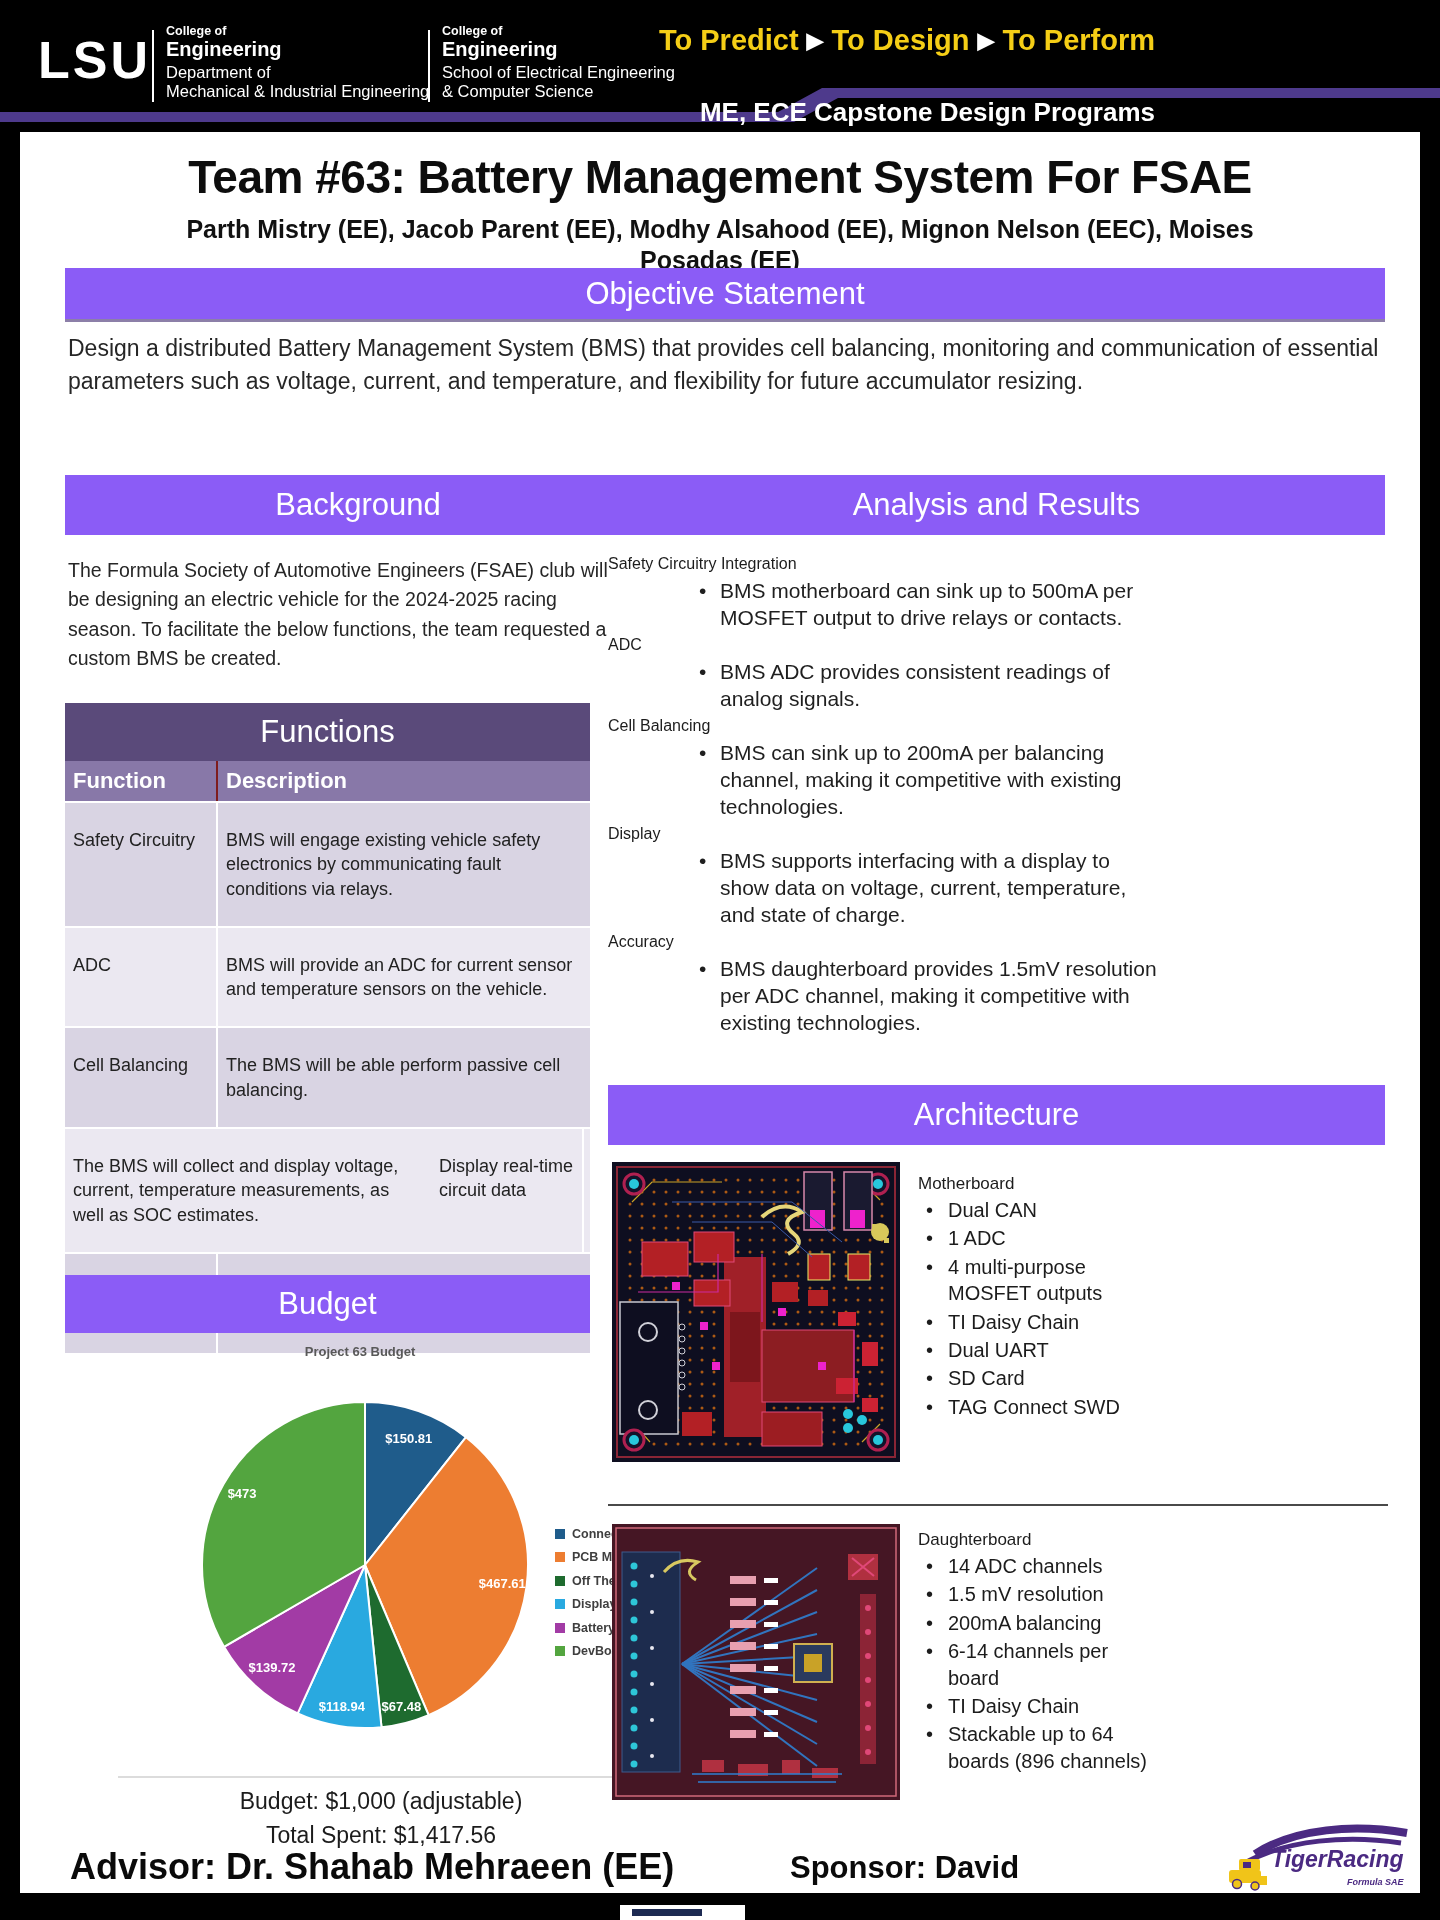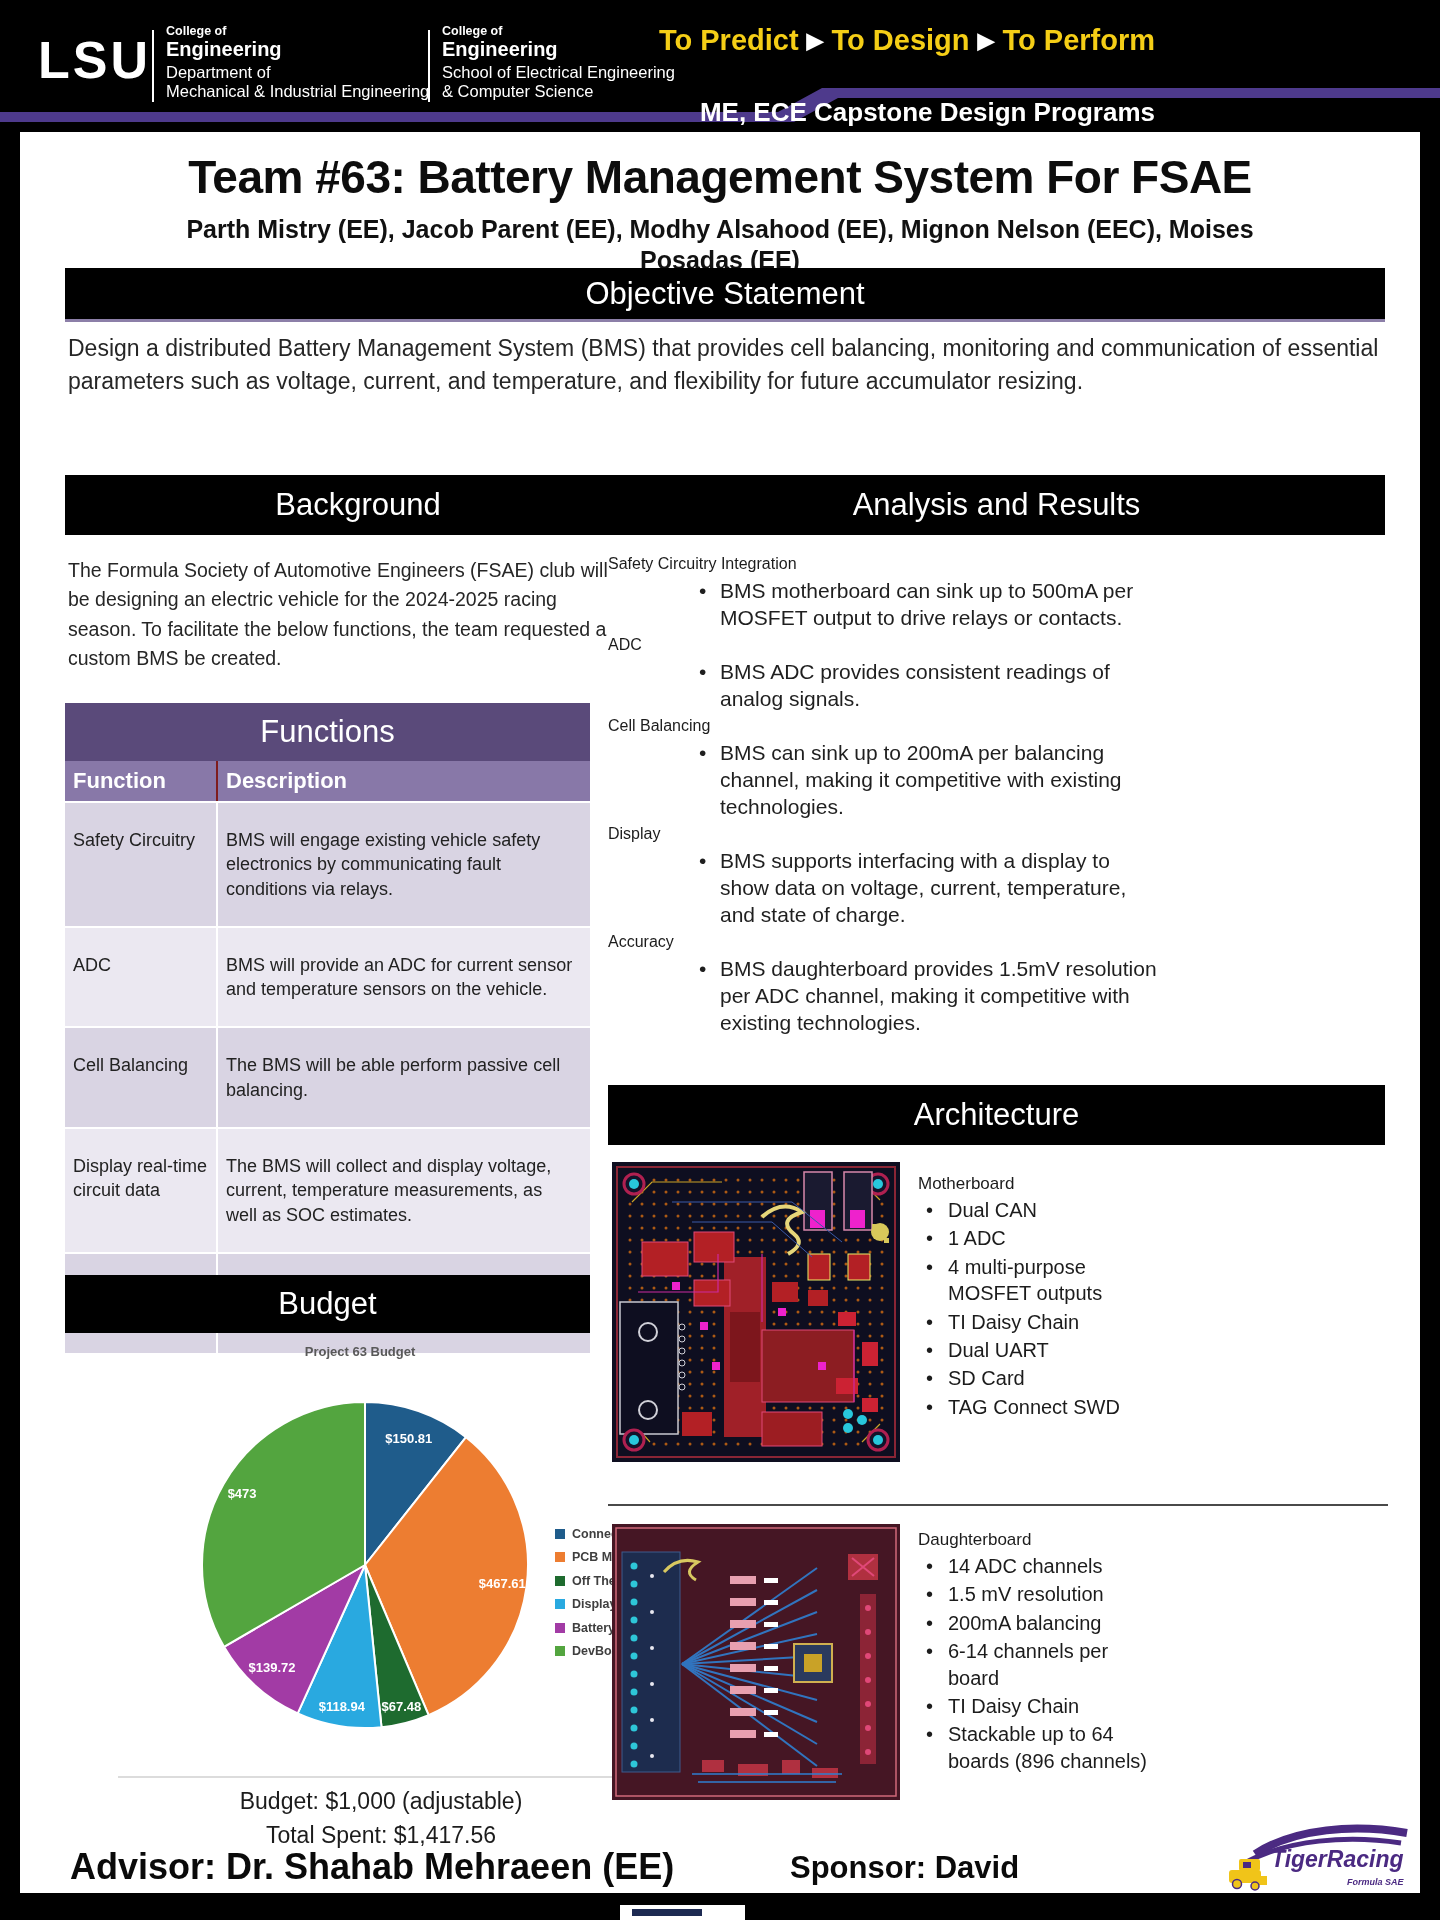--- a/index.html
+++ b/index.html
@@ -13,21 +13,21 @@
   .cl2{font-size:20px;font-weight:700;margin-bottom:3px}
   .cl3,.cl4{font-size:16.5px;font-weight:400}
   .motto{position:absolute;right:285px;top:24px;font-size:29px;font-weight:700;color:#f5ce16;white-space:nowrap}
   .motto .sep{color:#fff;font-size:22px;padding:0 8px;vertical-align:2px}
   .stripe{position:absolute;left:0;top:85px;width:1440px;height:40px}
   .program{position:absolute;right:285px;top:97px;font-size:26px;font-weight:700;color:#fff;white-space:nowrap}
   
   .content{position:absolute;left:20px;top:132px;width:1400px;height:1761px;background:#fff}
   .ptitle{position:absolute;left:0;top:18px;width:100%;text-align:center;font-size:46px;font-weight:700;color:#0d0d0d;letter-spacing:-0.5px}
   .pauthors{position:absolute;left:120px;top:82px;width:1160px;text-align:center;font-size:25px;font-weight:700;color:#111;line-height:1.25}
-  .bar{position:absolute;background:#000000;color:#fff;text-align:center;font-weight:400}
+  .bar{position:absolute;background:#8b5cf6;color:#fff;text-align:center;font-weight:400}
   .obar{left:45px;top:136px;width:1320px;height:51px;line-height:51px;font-size:31px;border-bottom:3px solid #8c7fa8}
   .otext{position:absolute;left:48px;top:200px;width:1316px;font-size:23px;color:#262626;line-height:1.42}
   .bgbar{left:45px;top:343px;width:586px;height:60px;line-height:60px;font-size:31px}
   .anbar{left:588px;top:343px;width:777px;height:60px;line-height:60px;font-size:31px}
   .bgtext{position:absolute;left:48px;top:424px;width:545px;font-size:19.5px;color:#262626;line-height:1.5}
   
   .ftable{position:absolute;left:45px;top:571px;width:525px}
   .fhead{height:58px;line-height:58px;background:#5a4a7a;color:#fff;text-align:center;font-size:31px}
   .frow{display:flex}
   .fth{background:#8878a8;color:#fff;font-weight:700;font-size:22px;padding:7px 8px}
@@ -129,22 +129,22 @@
         </div>
         <div class="trow alt">
           <div class="tcell c1">ADC</div>
           <div class="tcell c2">BMS will provide an ADC for current sensor and temperature sensors on the vehicle.</div>
         </div>
         <div class="trow">
           <div class="tcell c1">Cell Balancing</div>
           <div class="tcell c2">The BMS will be able perform passive cell balancing.</div>
         </div>
         <div class="trow alt">
+          <div class="tcell c2">The BMS will collect and display voltage, current, temperature measurements, as well as SOC estimates.</div>
           <div class="tcell c1">Display real-time circuit data</div>
-          <div class="tcell c2">The BMS will collect and display voltage, current, temperature measurements, as well as SOC estimates.</div>
         </div>
         <div class="trow">
           <div class="tcell c1">Voltage Measurements</div>
         </div>
       </div>
   </div>
 
   <div class="bar bubar">Budget</div>
   <div class="ctitle">Project 63 Budget</div>
   <svg class="piesvg" width="600" height="420" viewBox="0 0 600 420">

